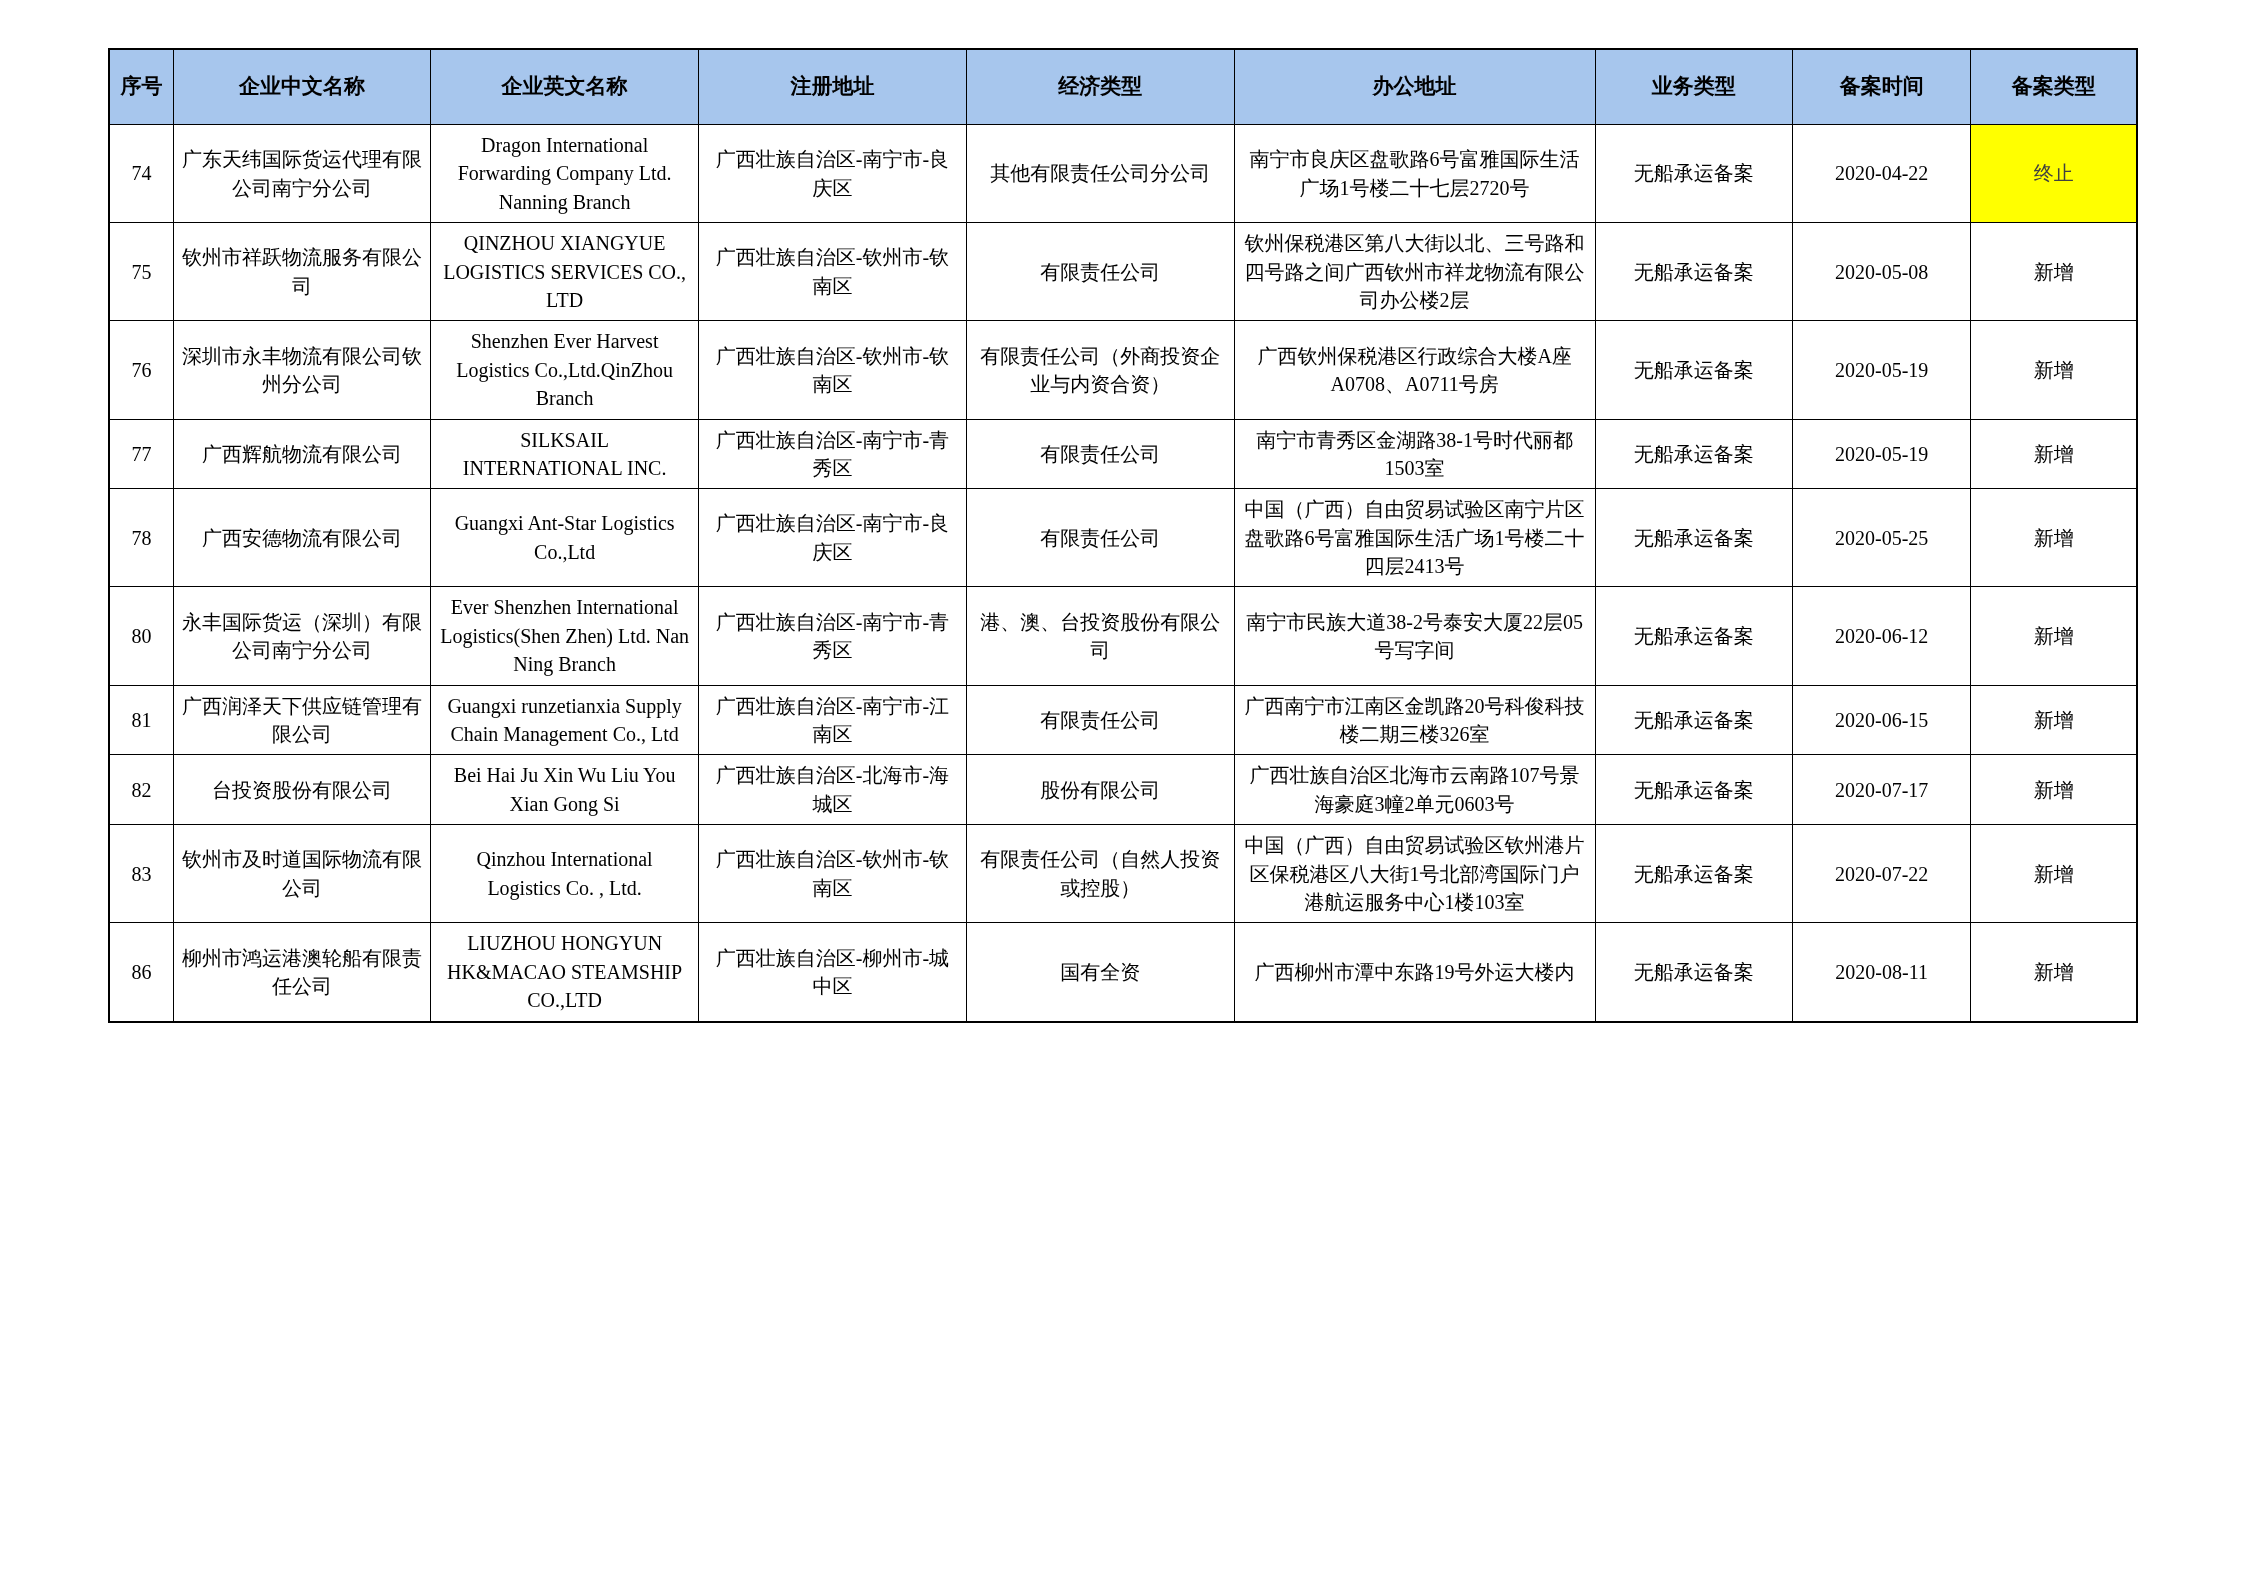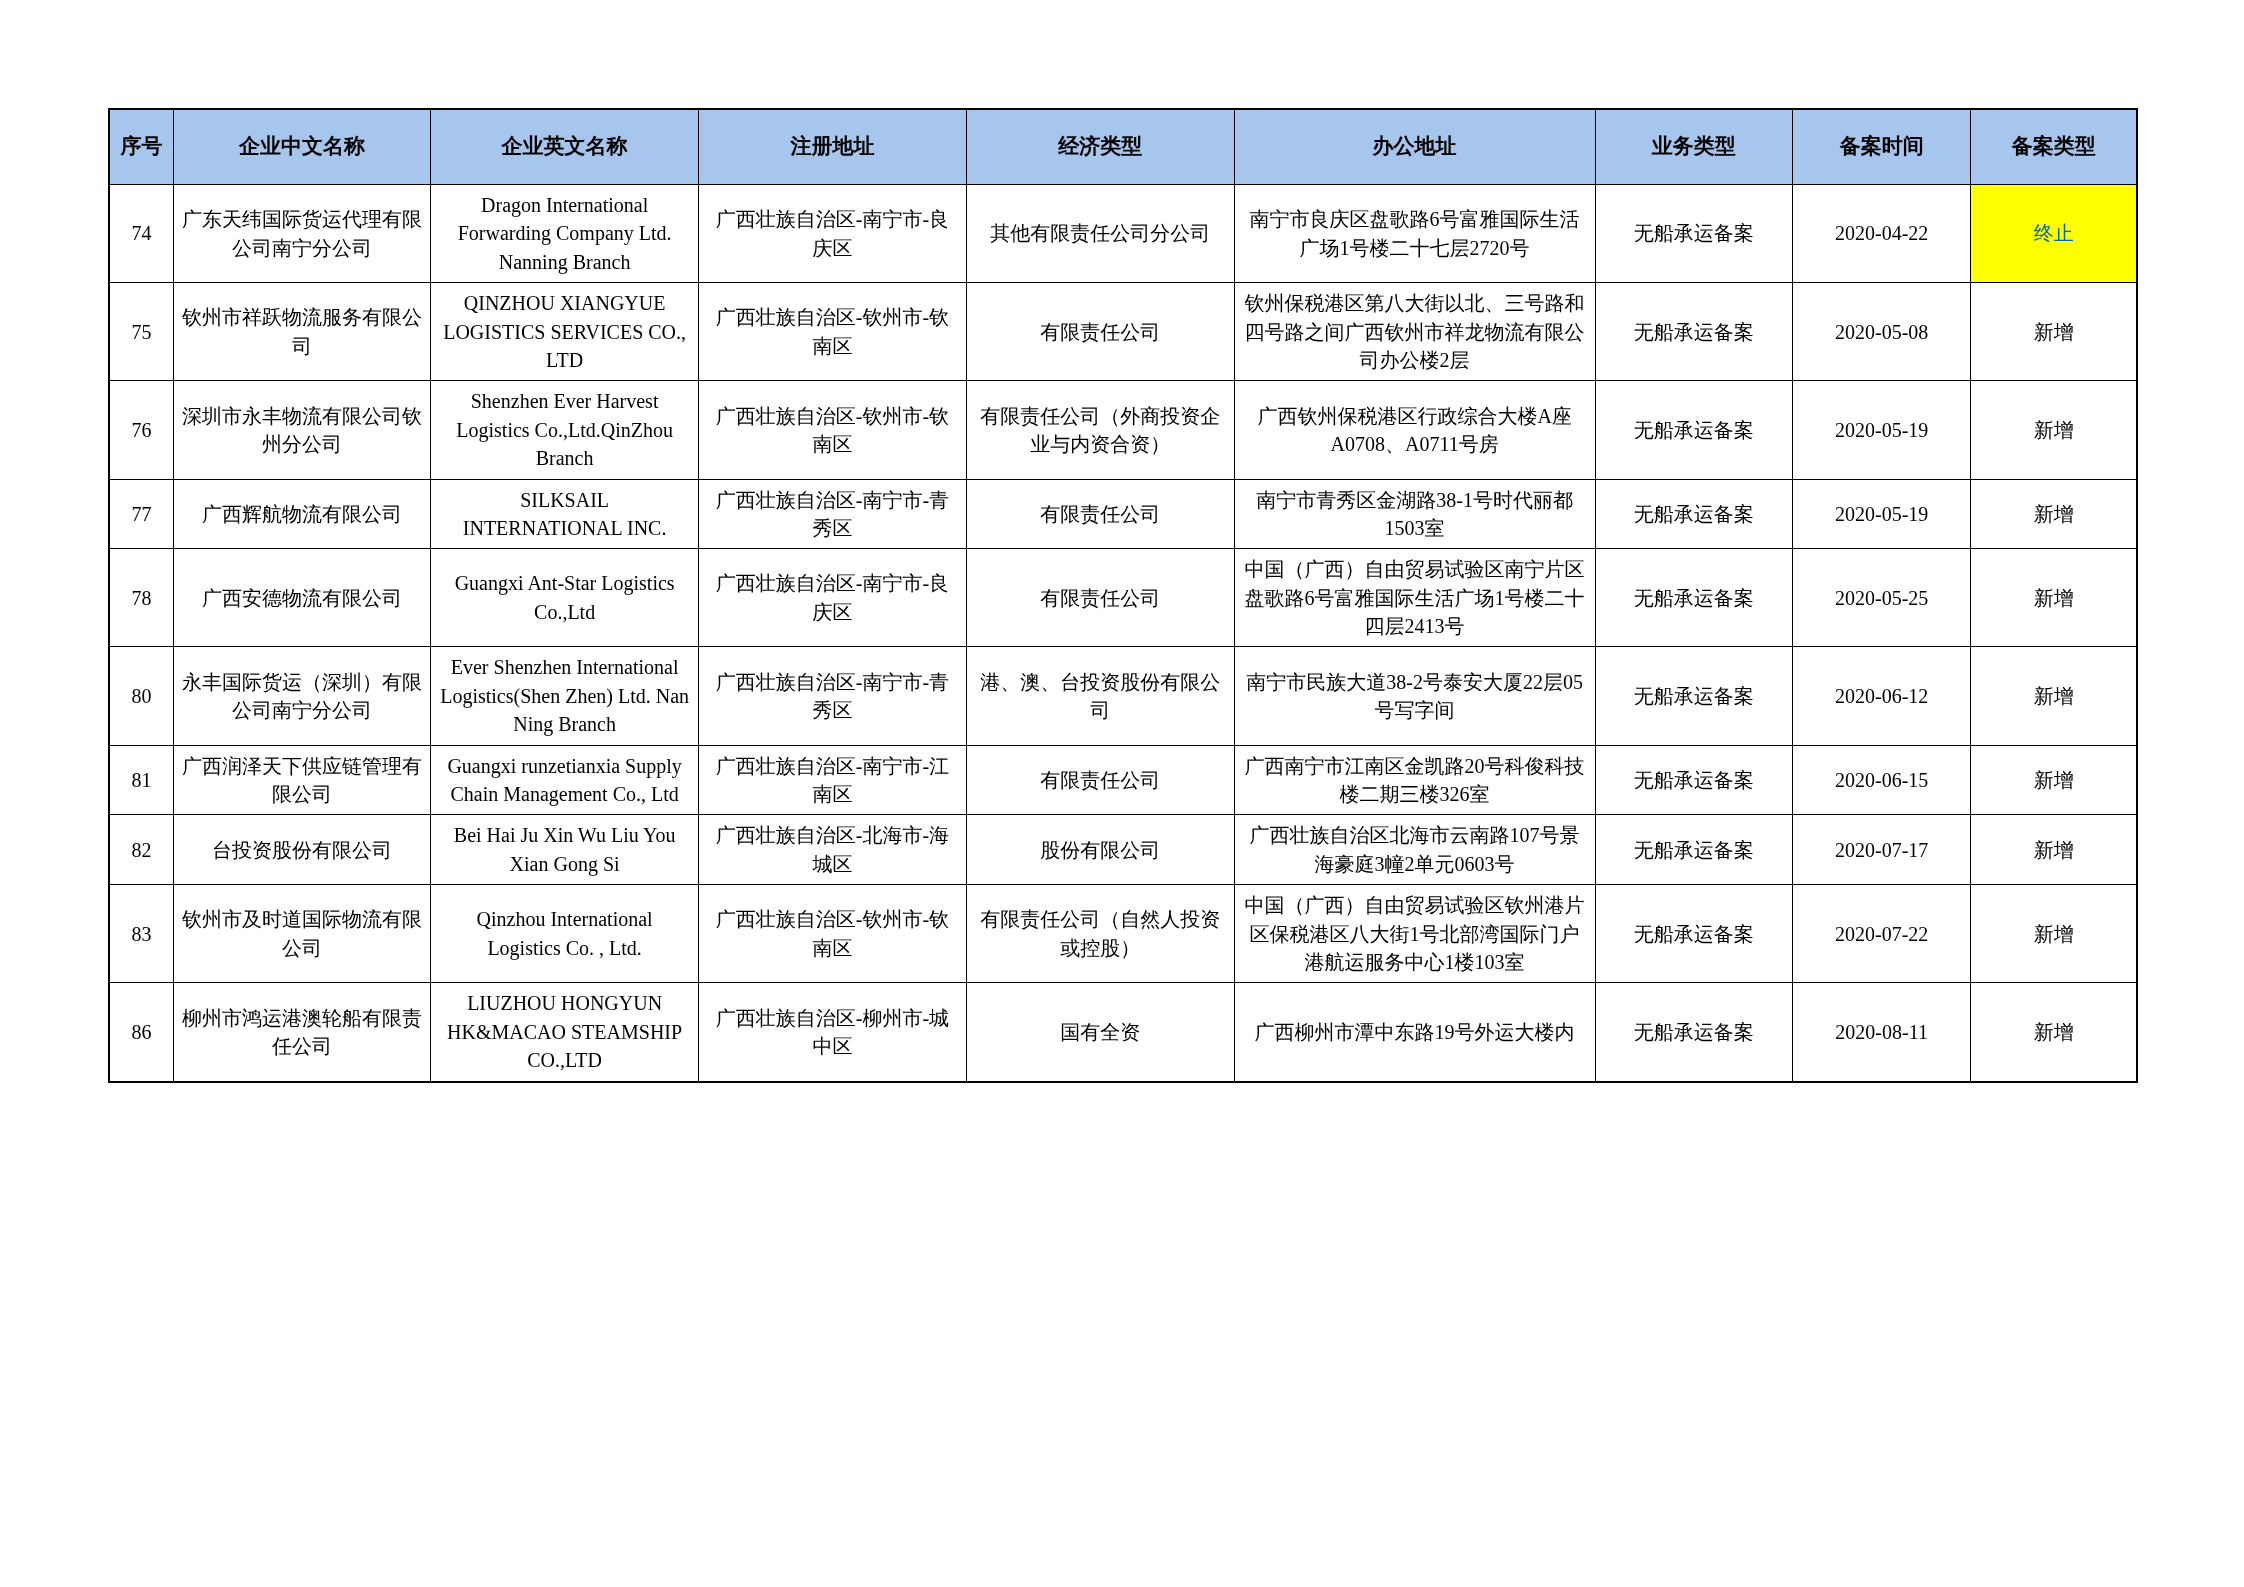--- a/index.html
+++ b/index.html
@@ -11,21 +11,21 @@
     width: 2244px;
     height: 1587px;
     font-family: "Liberation Serif", "DejaVu Serif", serif;
     color: #000000;
   }
   .page {
     position: relative;
     width: 2244px;
     height: 1587px;
     box-sizing: border-box;
-    padding: 108px 0 0 108px;
+    padding: 48px 0 0 108px;
   }
   table.reg-table {
     border-collapse: collapse;
     table-layout: fixed;
     width: 2030px;
     border: 2px solid #000;
   }
   table.reg-table th,
   table.reg-table td {
     border: 1px solid #000000;
@@ -51,21 +51,21 @@
   col.c4 { width: 258px; }
   col.c5 { width: 348px; }
   col.c6 { width: 190px; }
   col.c7 { width: 172px; }
   col.c8 { width: 160px; }
 
   td.seq { font-size: 21px; }
   td.en { font-family: Liberation Serif, serif; }
   td.status-terminate {
     background: #ffff00;
-    color: #0369a1;
+    color: #404040;
   }
 </style>
 </head>
 <body>
 
 <div class="page">
   <table class="reg-table">
     <colgroup>
       <col class="c0">
         <col class="c1">

